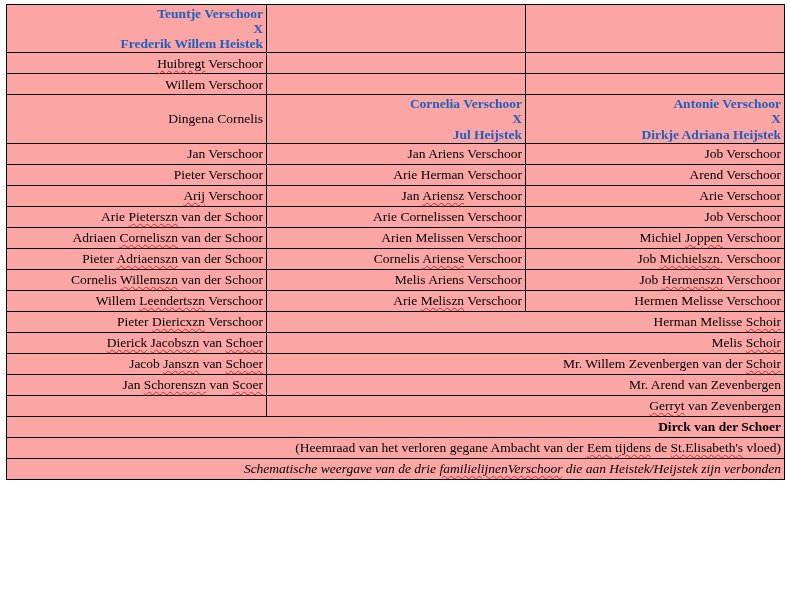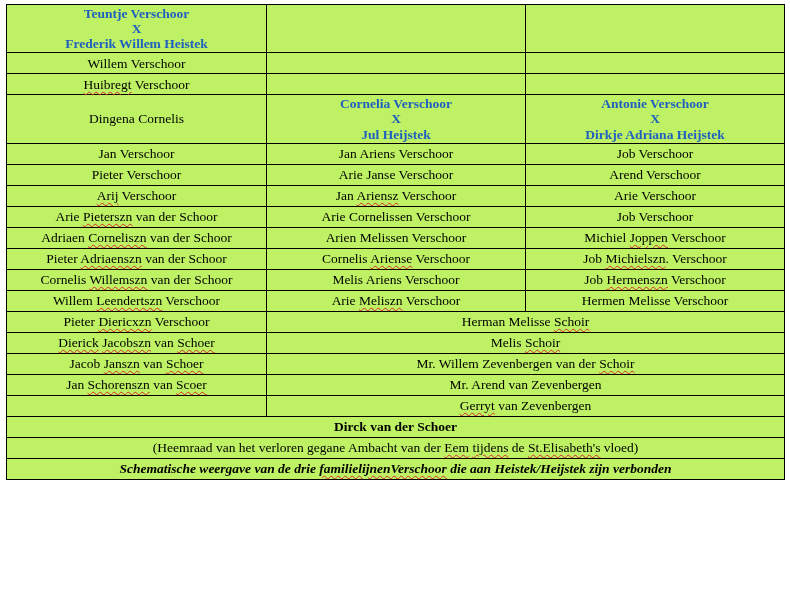--- a/index.html
+++ b/index.html
@@ -21,22 +21,22 @@
     padding: 4px 6px 4px 6px;
   }
   table.genealogy {
     border-collapse: collapse;
     table-layout: fixed;
     width: 778px;
     margin: 0;
   }
   table.genealogy td {
     border: 1px solid #000000;
-    background: #bef264;
-    text-align: center;
+    background: #fca5a5;
+    text-align: right;
     vertical-align: middle;
     font-size: 13.5px;
     line-height: 1.12;
     padding: 1px 3px;
     height: 18px;
   }
   
   col.c1 { width: 260px; }
   col.c2 { width: 259px; }
   col.c3 { width: 259px; }
@@ -66,21 +66,21 @@
     font-size: 21px;
     padding-top: 3px;
     padding-bottom: 0px;
   }
   td.footer-sub {
     font-size: 13px;
     padding-bottom: 4px;
   }
   td.footer-caption {
     font-style: italic;
-    font-weight: bold;
+    font-weight: normal;
     font-size: 14px;
     padding: 3px;
   }
   
   .sq {
     text-decoration: underline;
     text-decoration-style: wavy;
     text-decoration-color: #d42a2a;
     text-decoration-thickness: 1px;
     text-underline-offset: 2px;
@@ -102,26 +102,26 @@
       <td class="header-block">
         <span class="hx">Teuntje Verschoor</span>
         <span class="hx">X</span>
         <span class="hx">Frederik Willem Heistek</span>
       </td>
       <td class="blank"></td>
       <td class="blank"></td>
     </tr>
 
     <tr>
+      <td class="row-cell"><span class="sq">Huibregt</span> Verschoor</td>
+      <td class="blank"></td>
+      <td class="blank"></td>
+    </tr>
+    <tr>
       <td class="row-cell">Willem Verschoor</td>
-      <td class="blank"></td>
-      <td class="blank"></td>
-    </tr>
-    <tr>
-      <td class="row-cell"><span class="sq">Huibregt</span> Verschoor</td>
       <td class="blank"></td>
       <td class="blank"></td>
     </tr>
     <tr>
       <td class="row-cell">Dingena Cornelis</td>
       <td class="header-block" rowspan="1">
         <span class="hx">Cornelia Verschoor</span>
         <span class="hx">X</span>
         <span class="hx">Jul Heijstek</span>
       </td>
@@ -132,21 +132,21 @@
       </td>
     </tr>
 
     <tr>
       <td class="row-cell">Jan Verschoor</td>
       <td class="row-cell">Jan Ariens Verschoor</td>
       <td class="row-cell">Job Verschoor</td>
     </tr>
     <tr>
       <td class="row-cell">Pieter Verschoor</td>
-      <td class="row-cell">Arie Janse Verschoor</td>
+      <td class="row-cell">Arie Herman Verschoor</td>
       <td class="row-cell">Arend Verschoor</td>
     </tr>
     <tr>
       <td class="row-cell"><span class="sq">Arij</span> Verschoor</td>
       <td class="row-cell">Jan <span class="sq">Ariensz</span> Verschoor</td>
       <td class="row-cell">Arie Verschoor</td>
     </tr>
     <tr>
       <td class="row-cell">Arie <span class="sq">Pieterszn</span> van der Schoor</td>
       <td class="row-cell">Arie Cornelissen Verschoor</td>

